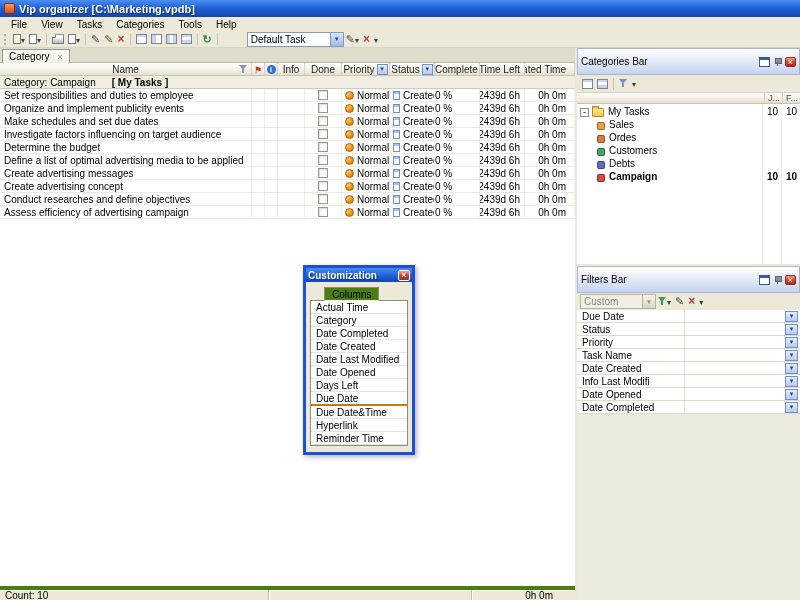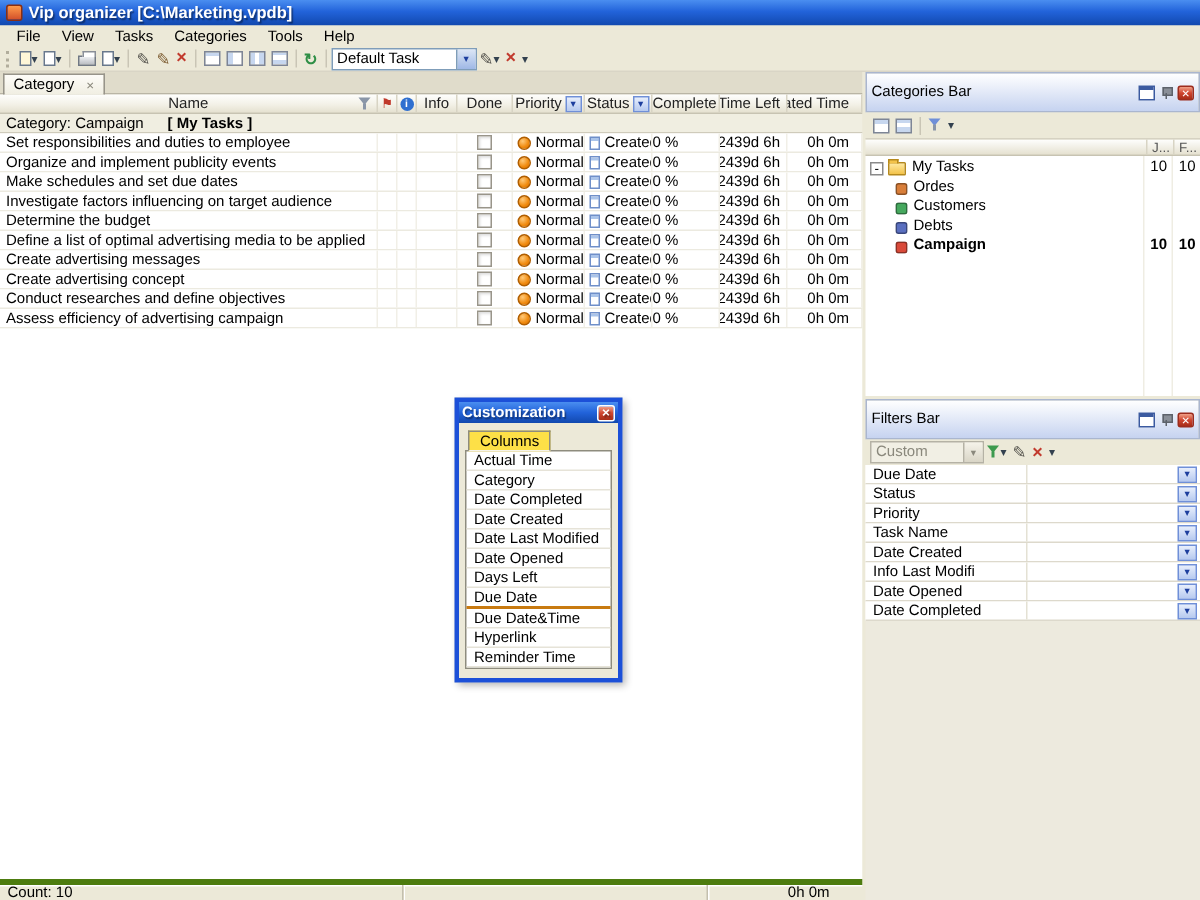--- a/index.html
+++ b/index.html
@@ -25,21 +25,21 @@
   .g-pencil::before{content:'✎';font-size:11px;color:#51504a}
   .g-pencil2::before{content:'✎';font-size:11px;color:#7b5a2e}
   .g-x::before{content:'×';font-weight:bold;color:#c23b2e;font-size:12px;line-height:10px}
   .g-dd::before{content:'▾';font-size:8px;color:#33414f}
   .g-sync::before{content:'↻';color:#2f8f46;font-size:11px;font-weight:bold}
   .vico{width:11px;height:10px;border:1px solid #7d8596;display:inline-block}
   .v1{background:linear-gradient(#c7d7ef 30%,#fff 30%)}
   .v2{background:linear-gradient(90deg,#c7d7ef 40%,#fff 40%)}
   .v3{background:repeating-linear-gradient(90deg,#c7d7ef 0 3px,#fff 3px 6px)}
   .v4{background:repeating-linear-gradient(0deg,#c7d7ef 0 3px,#fff 3px 6px)}
-  .combo{width:97px;height:15px;background:#fff;border:1px solid #7f9db9;display:flex;align-items:center;}
+  .combo{width:97px;height:15px;background:#fff;border:1px solid #7f9db9;display:flex;align-items:center;margin-left:26px}
   .combo-text{flex:1;padding-left:3px;overflow:hidden;white-space:nowrap}
   .combo-btn{width:13px;height:13px;background:linear-gradient(#dce6f5,#9fb8e6);border-left:1px solid #7f9db9;display:flex;align-items:center;justify-content:center}
   .combo-btn::before{content:'▾';font-size:7px;color:#1d3e9e}
 
   
   .main{position:absolute;top:48px;left:0;right:0;bottom:0;display:flex}
   .left{width:575px;display:flex;flex-direction:column;background:#ece9d8}
   .sidebar{width:225px;background:#ece9d8;display:flex;flex-direction:column;padding-left:2px}
 
   
@@ -144,21 +144,21 @@
   .fdd::before{content:'▾';font-size:7px;color:#1d3e9e}
   .ffill{flex:1;background:#edeade}
 
   
   .dlg{position:absolute;left:303px;top:265px;width:112px;z-index:40;border:3px solid #1c50d8;background:#ece9d8;box-shadow:2px 2px 5px rgba(0,0,0,.3)}
   .dlg-title{height:14px;background:linear-gradient(180deg,#4a8ef0,#2263da 50%,#1148ae);display:flex;align-items:center;color:#fff;font-size:10px;font-weight:bold;padding:0 2px;text-shadow:1px 1px 1px rgba(0,0,0,.4)}
   .dlg-title .t{flex:1;overflow:hidden;white-space:nowrap}
   .dlg-x{width:12px;height:11px;background:linear-gradient(#f0a088,#d0452f 50%,#a82d18);border:1px solid #fff;border-radius:2px;color:#fff;font-size:9px;line-height:9px;text-align:center;flex:none}
   .dlg-x::before{content:'×'}
   .dlg-body{padding:4px 4px 6px}
-  .dlg-tab{display:inline-block;background:#fde047;border:1px solid #8e8c7e;border-bottom:1px solid #f6f4ec;padding:1px 7px 0;position:relative;top:1px;margin-left:2px;z-index:1}
+  .dlg-tab{display:inline-block;background:#4d7c0f;border:1px solid #8e8c7e;border-bottom:1px solid #f6f4ec;padding:1px 7px 0;position:relative;top:1px;margin-left:14px;z-index:1}
   .dlg-list{border:1px solid #8e8c7e;background:#fff;position:relative}
   .dlg-item{height:13px;line-height:13px;padding-left:5px;border-bottom:1px solid #e6e3d8;overflow:hidden;white-space:nowrap}
   .dlg-item.marker{border-bottom:2px solid #c87a10;height:14px}
 </style>
 </head>
 <body>
 
 <div class="app">
 
   <div class="titlebar">
@@ -547,20 +547,27 @@
 
             <div class="trow root">
               <span class="twisty"></span>
               <span class="folder"></span>
 
               <span class="tlabel">My Tasks</span>
               <span class="cc1">10</span>
               <span class="cc2">10</span>
             </div>
 
+            <div class="trow">
+
+              <span class="dot" style="background: rgb(232, 162, 60);"></span>
+              <span class="tlabel">Sales</span>
+              <span class="cc1"></span>
+              <span class="cc2"></span>
+            </div>
 
             <div class="trow">
 
               <span class="dot" style="background: rgb(216, 126, 58);"></span>
               <span class="tlabel">Ordes</span>
               <span class="cc1"></span>
               <span class="cc2"></span>
             </div>
 
             <div class="trow">

